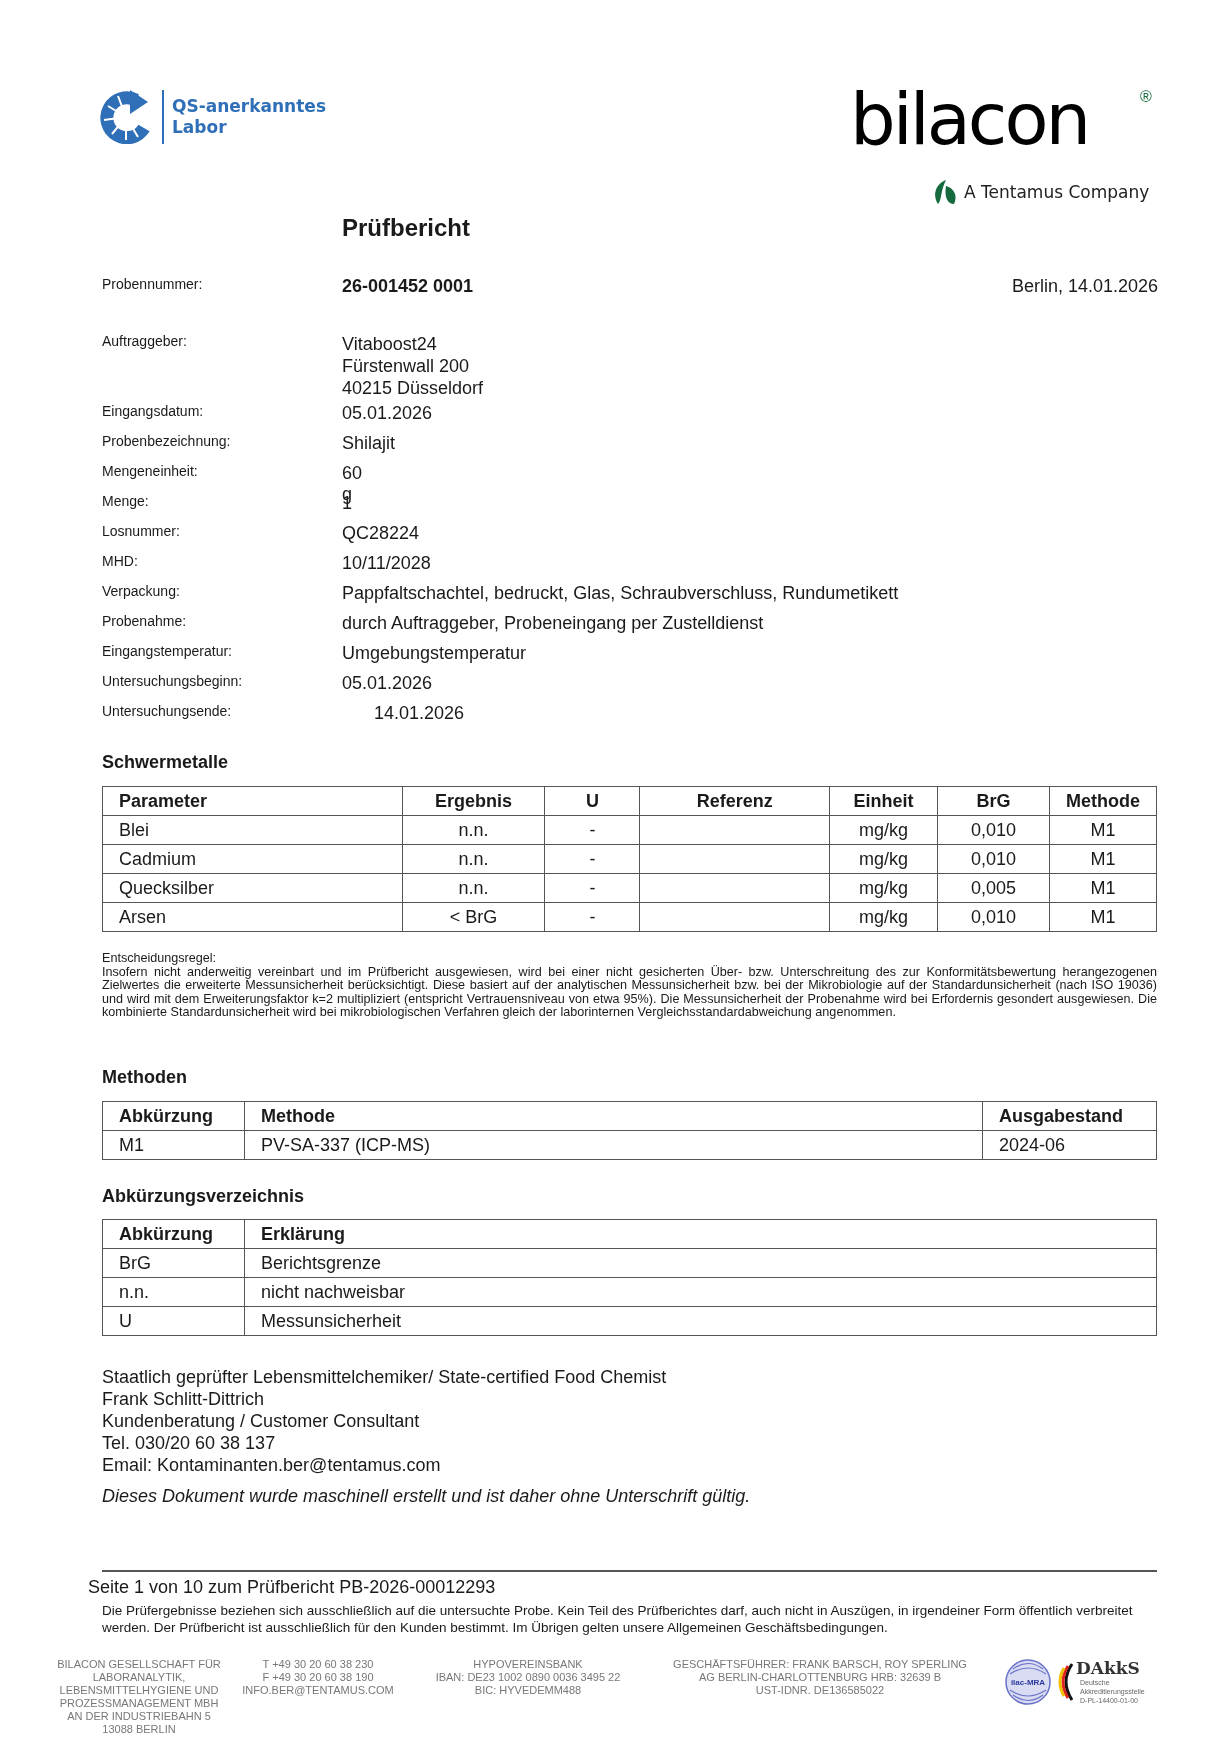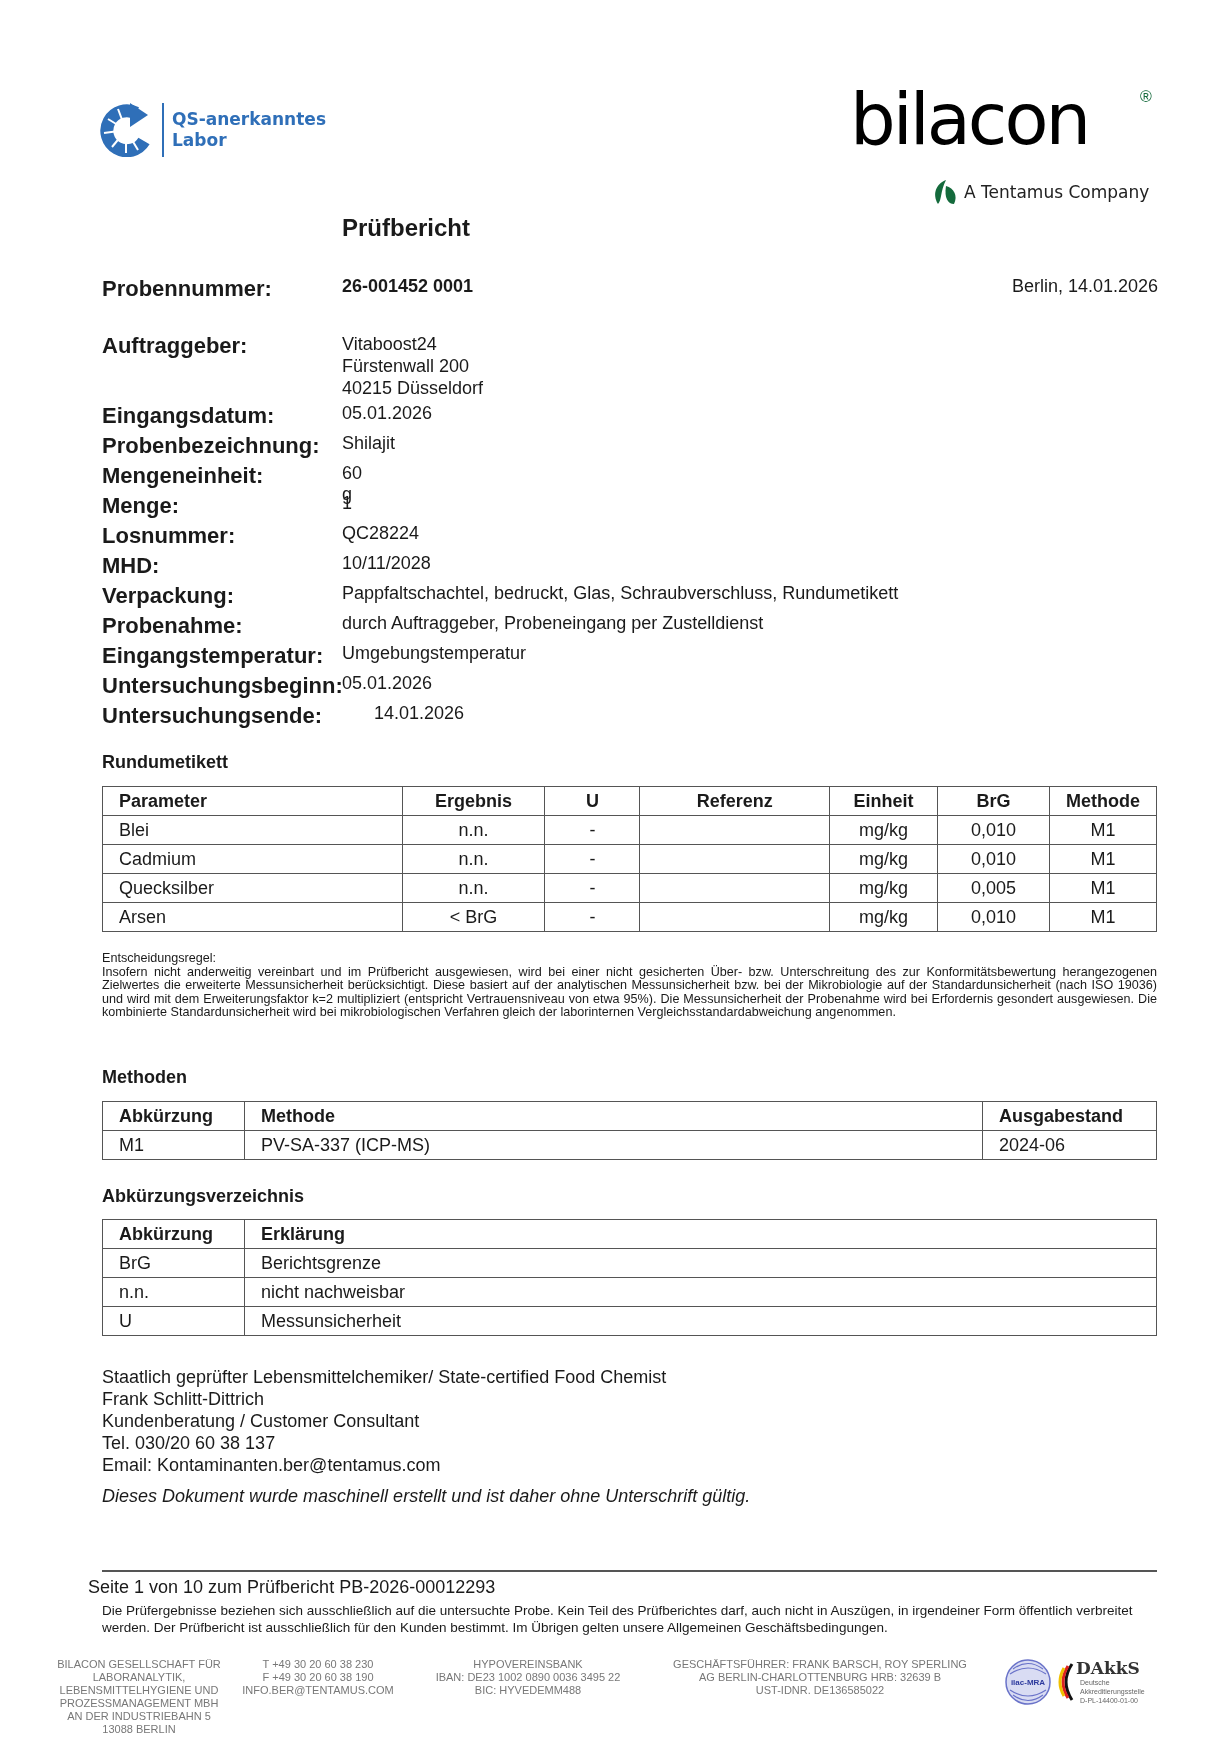--- a/index.html
+++ b/index.html
@@ -1,28 +1,28 @@
 <!DOCTYPE html>
 <html><head>
 <meta charset="utf-8">
 <style>
   html, body { margin:0; padding:0; background:#ffffff; }
   body { width:1228px; height:1742px; position:relative; font-family:"Liberation Sans", sans-serif; color:#1a1a1a; overflow:hidden; }
   .abs { position:absolute; }
   
-  .qs-logo { left:100px; top:103px; display:flex; align-items:center; }
+  .qs-logo { left:100px; top:90px; display:flex; align-items:center; }
   .qs-sep { width:2px; height:54px; background:#2f6fb8; margin:0 8px 0 10px; }
   .qs-text { color:#2f6fb8; font-weight:bold; font-size:17px; line-height:21px; font-family:"DejaVu Sans", sans-serif; }
   .bilacon { left:850px; top:74px; color:#000000; font-family:"DejaVu Sans", sans-serif; font-weight:normal; font-size:72px; letter-spacing:-3px; line-height:90px; }
   .bilacon-reg { position:absolute; left:1140px; top:88px; color:#146a3c; font-size:16px; }
   .tentamus { left:932px; top:178px; display:flex; align-items:center; font-family:"DejaVu Sans", sans-serif; font-size:17px; color:#222; }
   .tentamus .leaf { margin-right:6px; }
   
   .title { left:342px; top:214px; font-weight:bold; font-size:24px; }
-  .kv-label { font-weight:bold; font-size:22px; left:102px; }
+  .kv-label { font-weight:normal; font-size:14px; left:102px; }
   .kv-value { font-size:18px; left:342px; }
   .kv-bold { font-weight:bold; }
   .date-right { right:70px; top:276px; font-size:18px; }
   .section-h { left:102px; font-weight:bold; font-size:18px; }
   table { border-collapse:collapse; position:absolute; font-size:18px; }
   td, th { border:1.5px solid #555; padding:0 16px; height:28px; }
   th { font-weight:bold; }
   .t1 { left:102px; top:786px; width:1055px; }
   .t1 th, .t1 td { text-align:center; }
   .t1 th:first-child, .t1 td:first-child { text-align:left; }
@@ -102,21 +102,21 @@
   <div class="abs kv-label" style="top:210px;">Probenahme:</div>
   <div class="abs kv-value" style="top:210px; white-space:nowrap;">durch Auftraggeber, Probeneingang per Zustelldienst</div>
   <div class="abs kv-label" style="top:240px;">Eingangstemperatur:</div>
   <div class="abs kv-value" style="top:240px;">Umgebungstemperatur</div>
   <div class="abs kv-label" style="top:270px;">Untersuchungsbeginn:</div>
   <div class="abs kv-value" style="top:270px;">05.01.2026</div>
   <div class="abs kv-label" style="top:300px;">Untersuchungsende:</div>
   <div class="abs kv-value" style="top:300px;margin-left:32px;">14.01.2026</div>
 </div>
 
-<div class="abs section-h" style="top:752px;">Rundumetikett</div>
+<div class="abs section-h" style="top:752px;">Schwermetalle</div>
 <table class="t1">
   <colgroup>
       <col style="width:300px">
       <col style="width:143px">
       <col style="width:95px">
       <col style="width:190px">
       <col style="width:108px">
       <col style="width:112px">
       <col>
     </colgroup>

